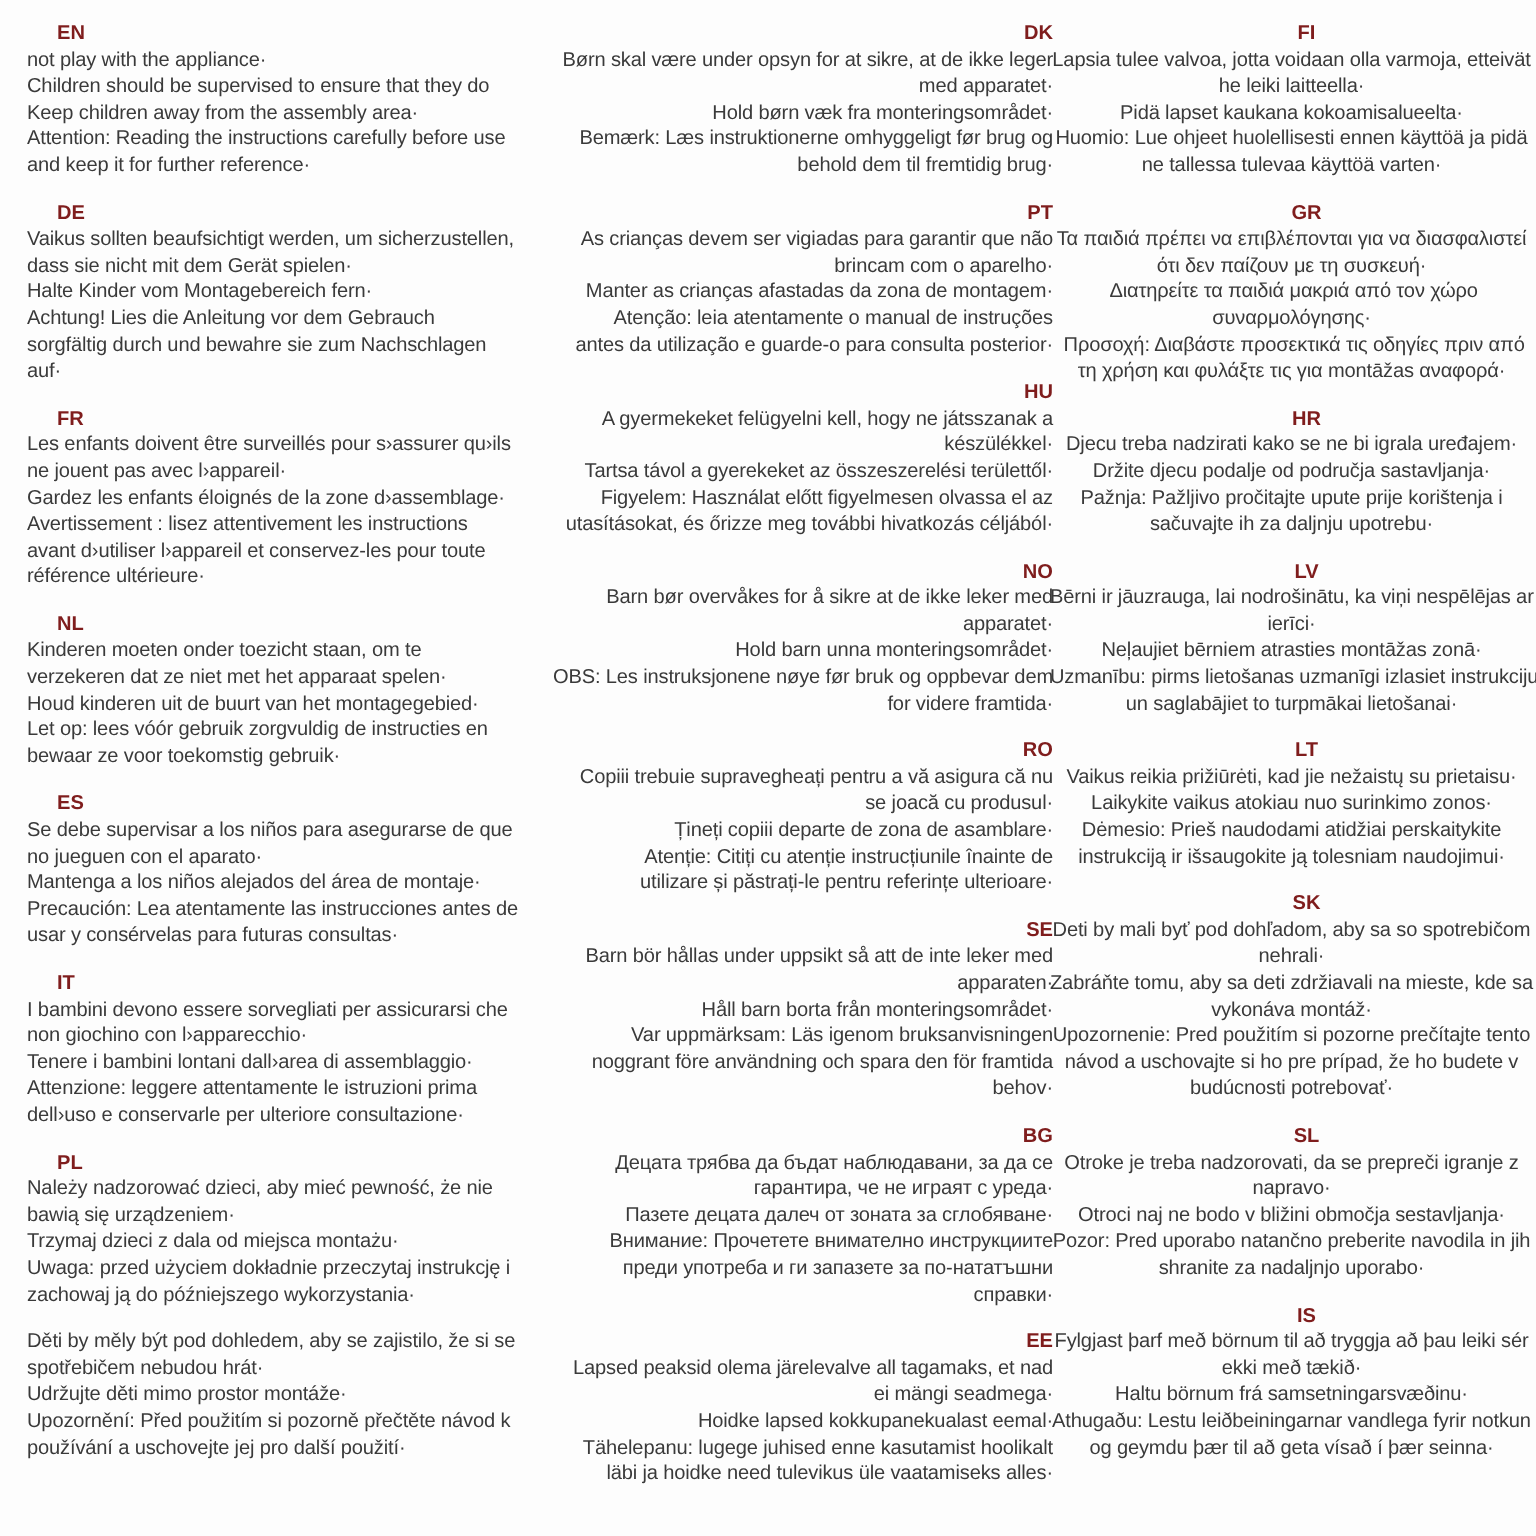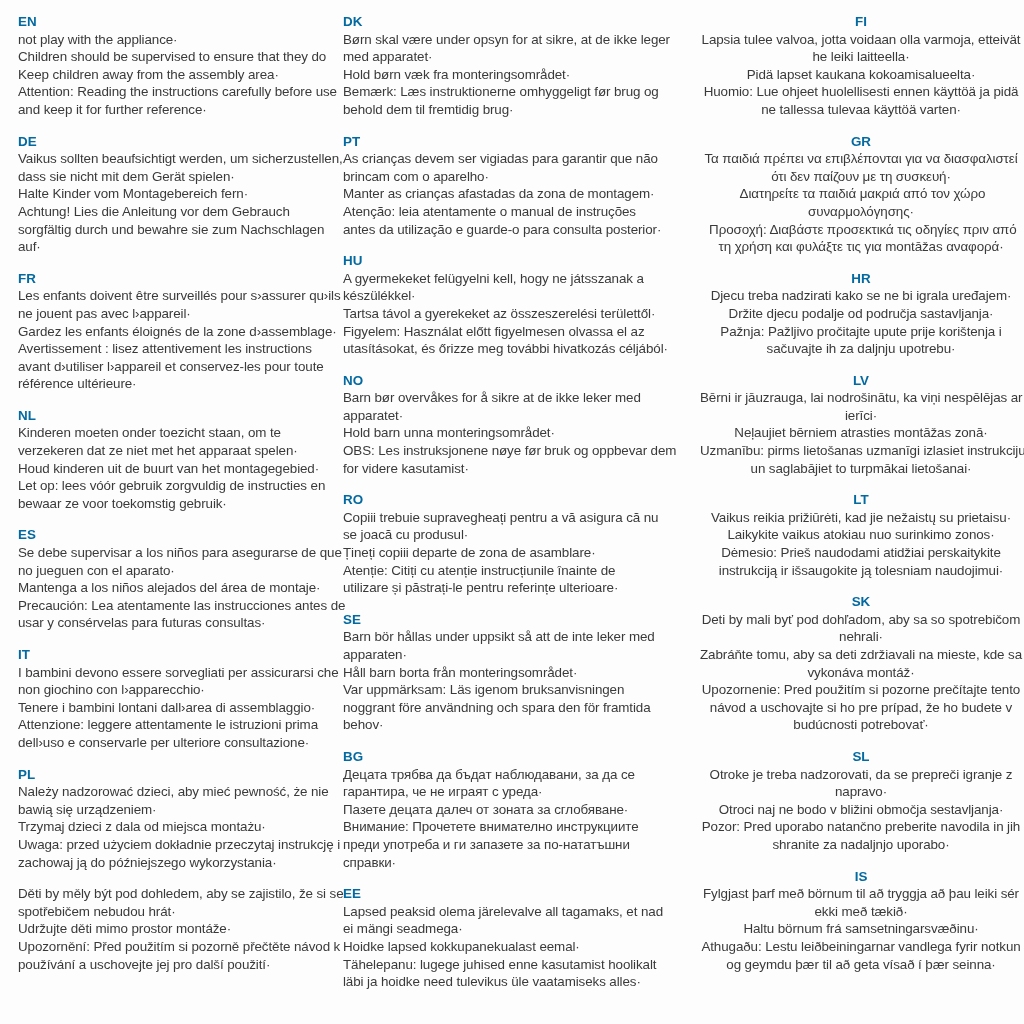--- a/index.html
+++ b/index.html
@@ -14,30 +14,31 @@
     background: #fdfdfd;
     overflow: hidden;
     font-family: "Liberation Sans", "DejaVu Sans", sans-serif;
     color: #3a3a3a;
   }
   .column {
     position: absolute;
     top: 13px;
   }
   .column-0 { left: 18px;  width: 346px; }
-  .column-1 { left: 343px; width: 346px; }
+  .column-1 { left: 356px; width: 346px; text-align: right; }
   .column-2 { left: 700px; width: 322px; text-align: center; }
   .lang-section {
     margin: 0 0 14px 0;
   }
   .lang-code {
     font-size: 13.4px;
     line-height: 17.6px;
     font-weight: 700;
-    color: #0369a1;
+    color: #7f1d1d;
+    margin-left: 20px;
   }
   .line {
     font-size: 13.4px;
     line-height: 17.6px;
     letter-spacing: -0.1px;
     white-space: pre;
     color: #3a3a3a;
   }
 </style>
 </head>
@@ -135,21 +136,21 @@
         <div class="line">Tartsa távol a gyerekeket az összeszerelési területtől·</div>
         <div class="line">Figyelem: Használat előtt figyelmesen olvassa el az</div>
         <div class="line">utasításokat, és őrizze meg további hivatkozás céljából·</div>
       </section>
       <section class="lang-section">
         <div class="lang-code">NO</div>
         <div class="line">Barn bør overvåkes for å sikre at de ikke leker med</div>
         <div class="line">apparatet·</div>
         <div class="line">Hold barn unna monteringsområdet·</div>
         <div class="line">OBS: Les instruksjonene nøye før bruk og oppbevar dem</div>
-        <div class="line">for videre kasutamist·</div>
+        <div class="line">for videre framtida·</div>
       </section>
       <section class="lang-section">
         <div class="lang-code">RO</div>
         <div class="line">Copiii trebuie supravegheați pentru a vă asigura că nu</div>
         <div class="line">se joacă cu produsul·</div>
         <div class="line">Țineți copiii departe de zona de asamblare·</div>
         <div class="line">Atenție: Citiți cu atenție instrucțiunile înainte de</div>
         <div class="line">utilizare și păstrați-le pentru referințe ulterioare·</div>
       </section>
       <section class="lang-section">

